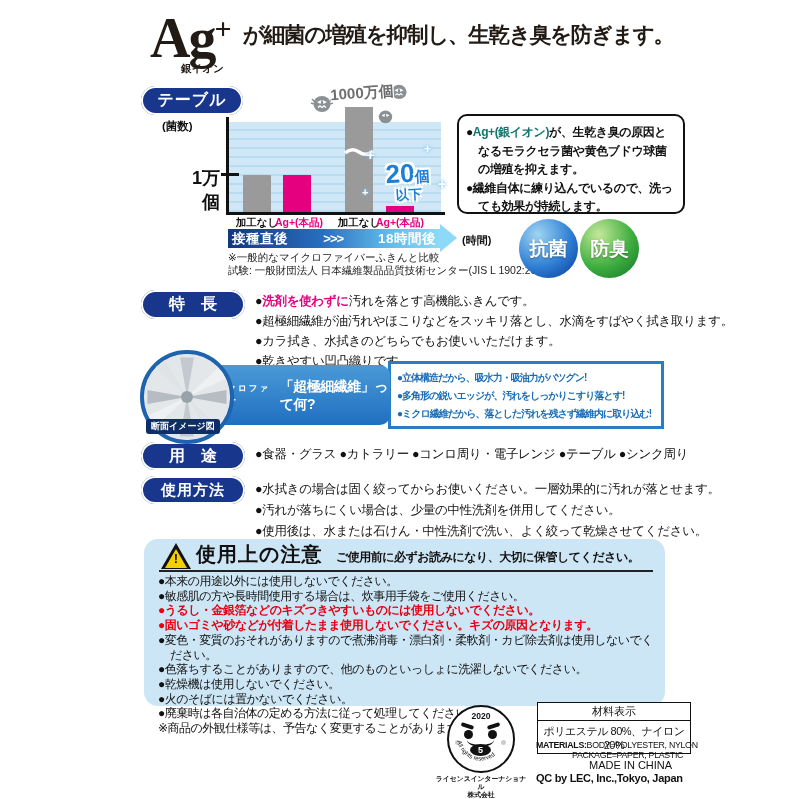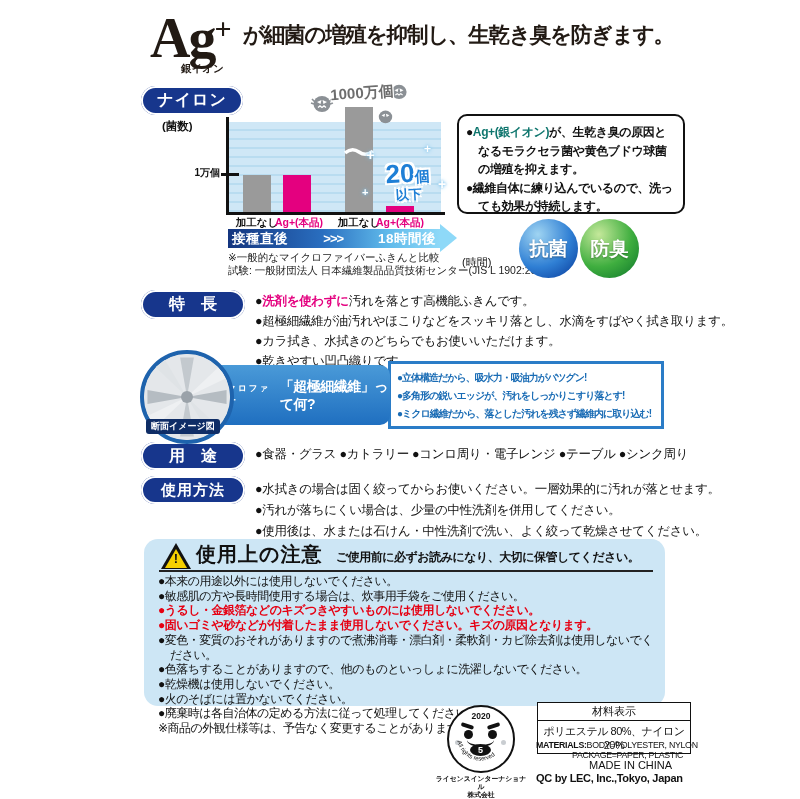--- a/index.html
+++ b/index.html
@@ -24,21 +24,21 @@
   #badge-how {left:141px;top:476px;width:104px;height:28px;font-size:15px;letter-spacing:1px;}
 
   
   #chart-title{left:228px;top:102px;font-size:13px;font-weight:bold;margin-top:40px;}
   #ylabel{left:162px;top:119px;font-size:11.5px;font-weight:bold;}
   #plot{left:229px;top:122px;width:212px;height:90px;
         background:repeating-linear-gradient(180deg,#cfe7f6 0 7px,#b9dcf0 7px 9px);}
   #yaxis{left:226px;top:117px;width:3px;height:98px;background:#111;}
   #xaxis{left:226px;top:212px;width:219px;height:3px;background:#111;}
   #ytick{left:221px;top:173px;width:18px;height:3px;background:#111;}
-  #ytick-label{left:178px;top:166px;width:42px;text-align:right;font-size:10px;font-weight:bold;}
+  #ytick-label{left:178px;top:166px;width:42px;text-align:right;font-size:18px;font-weight:bold;}
   .bar{position:absolute;width:28px;}
   .bar.gray{background:#9a9a9a;} .bar.pink{background:#e4007f;}
   #bar-g1{left:243px;top:175px;height:37px;}
   #bar-p1{left:283px;top:175px;height:37px;}
   #bar-g2{left:345px;top:107px;height:105px;}
   #bar-p2{left:386px;top:206px;height:6px;}
   #bar-break{left:344px;top:146px;}
   .germ{position:absolute;}
   #germ1{left:310px;top:94px;} #germ2{left:388px;top:83px;} #germ3{left:376px;top:109px;}
   #anno-big{left:316px;top:84px;width:92px;text-align:center;font-size:15px;font-weight:bold;color:#6e6e6e;
@@ -55,21 +55,21 @@
   .bar-label{position:absolute;top:216px;font-size:10.5px;font-weight:bold;text-align:center;}
   .bar-label.pink-t{color:#e4007f;}
   #bl1{left:228px;width:58px;} #bl2{left:272px;width:54px;} #bl3{left:330px;width:58px;} #bl4{left:373px;width:54px;}
   #arrow{left:228px;top:229px;width:212px;height:19px;
          background:linear-gradient(90deg,#14357f 0%,#2a6fc0 45%,#5fb9ea 75%,#8ed9f8 100%);
          display:flex;align-items:center;justify-content:space-between;padding:0 4px;box-sizing:border-box;}
   #arrow-head{left:440px;top:224px;width:0;height:0;border-top:14px solid transparent;
               border-bottom:14px solid transparent;border-left:17px solid #8ed9f8;}
   #arrow .at{color:#fff;font-weight:bold;font-size:13.5px;letter-spacing:0.5px;}
   #arrow .chev{color:#fff;font-weight:bold;font-size:13px;font-style:italic;letter-spacing:-1px;}
-  #xlabel{left:462px;top:233px;font-size:11px;font-weight:normal;margin-top:22px;}
+  #xlabel{left:462px;top:233px;font-size:11px;font-weight:bold;}
   #note1{left:228px;top:251px;font-size:10.5px;color:#222;}
   #note2{left:228px;top:264px;font-size:10.5px;color:#222;}
 
   
   #info-box{left:457px;top:114px;width:228px;height:100px;background:#fff;border:2.5px solid #111;
             border-radius:10px;box-sizing:border-box;padding:7px 5px 0 7px;
             font-size:12px;font-weight:bold;line-height:18.5px;letter-spacing:-0.4px;}
   #info-box .hi{color:#0f766e;}
   #info-box div{padding-left:12px;text-indent:-12px;}
   .sphere{position:absolute;width:59px;height:59px;border-radius:50%;display:flex;align-items:center;
@@ -142,21 +142,21 @@
 </style>
 </head>
 <body>
 
 <div id="page">
 
   <div class="abs" id="brand"><span class="ag">Ag</span><span class="plus">+</span></div>
   <div class="abs" id="brand-sub">銀イオン</div>
   <div class="abs" id="head-title">が細菌の増殖を抑制し、生乾き臭を防ぎます。</div>
 
-  <div class="abs badge" id="badge-test">ナイロン</div>
+  <div class="abs badge" id="badge-test">テーブル</div>
 
   <div class="abs" id="chart-title">モラクセラ菌</div>
   <div class="abs" id="ylabel">(菌数)</div>
   <div class="abs" id="plot"></div>
   <div class="abs" id="yaxis"></div>
   <div class="abs" id="xaxis"></div>
   <div class="abs" id="ytick"></div>
   <div class="abs" id="ytick-label">1万個</div>
 
   <div class="abs bar gray" id="bar-g1"></div>

